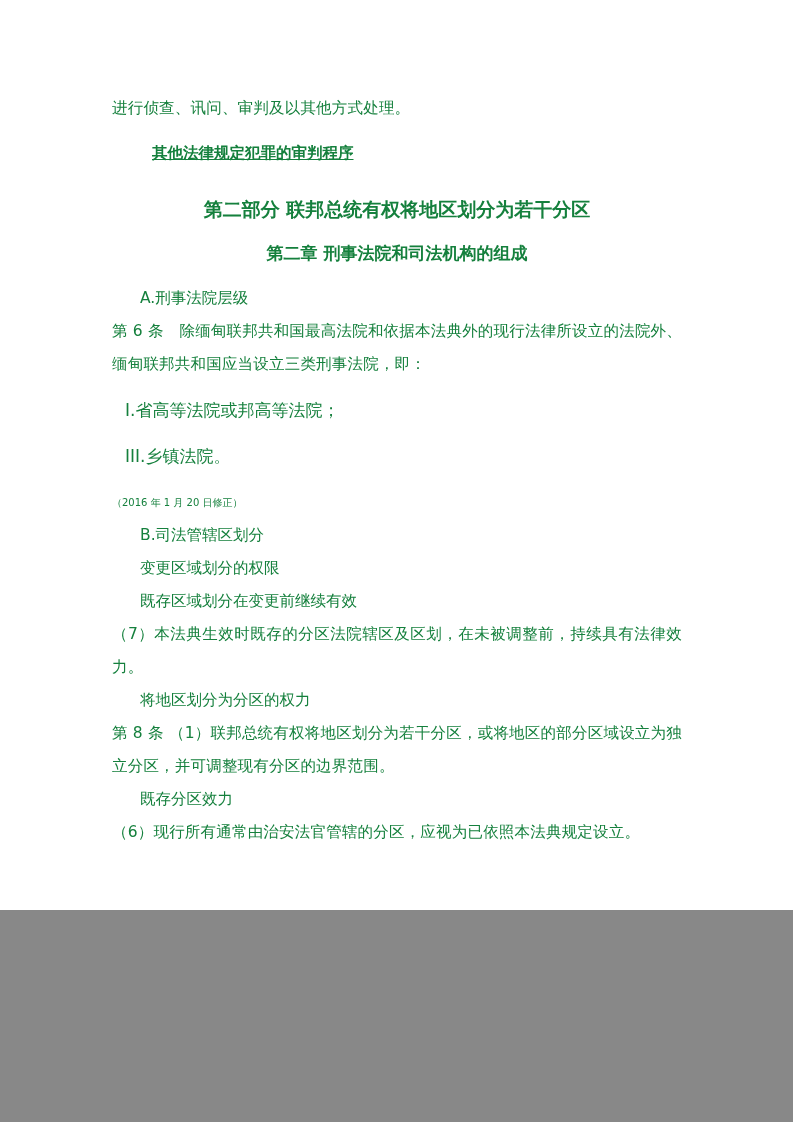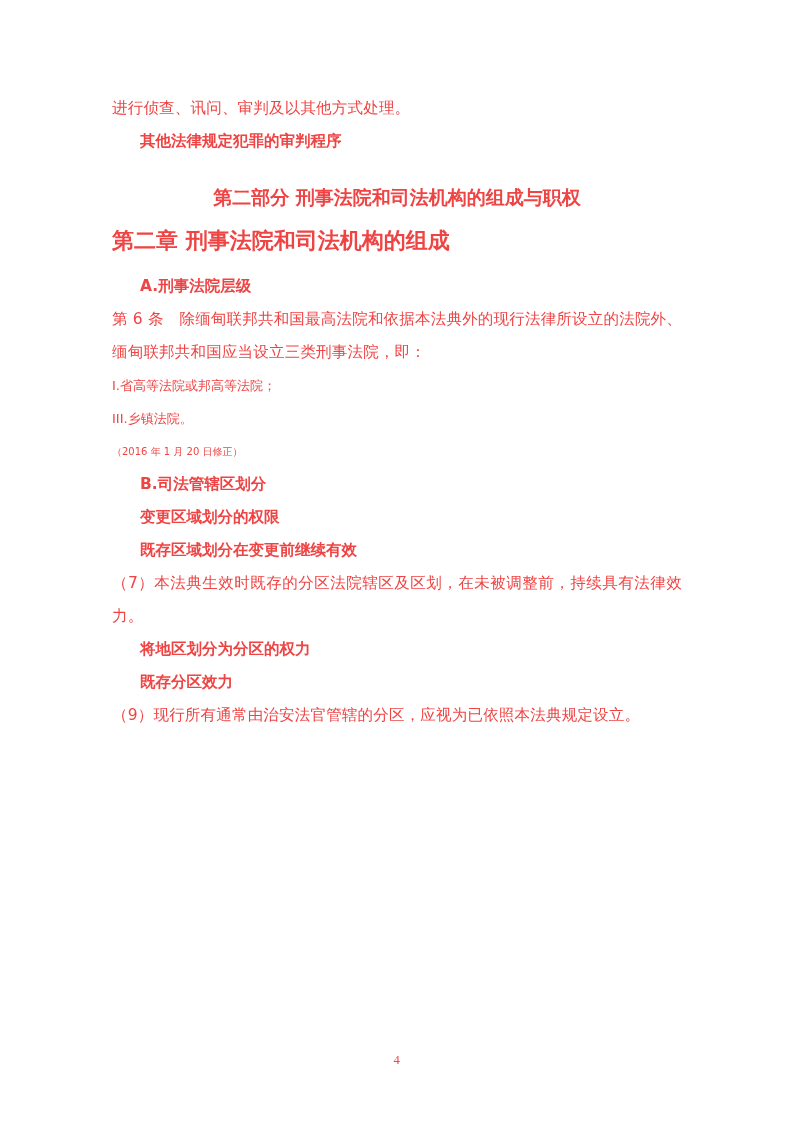--- a/index.html
+++ b/index.html
@@ -2,72 +2,74 @@
 <html><head>
 <meta charset="utf-8">
 <style>
   html, body {
     margin: 0;
     padding: 0;
     background: #888;
   }
   .page {
     width: 793px;
-    height: 1122px;
+    height: 910px;
     background: #ffffff;
     margin: 0 auto;
     position: relative;
     box-sizing: border-box;
     font-family: "DejaVu Sans", "Liberation Sans", sans-serif;
-    color: #ef4444;
+    color: #15803d;
     overflow: hidden;
   }
   .content {
     position: absolute;
     left: 112px;
     top: 92px;
     width: 570px;
   }
   .para {
     font-size: 15.5px;
     line-height: 33px;
     text-align: justify;
     margin: 0;
     letter-spacing: 0.2px;
   }
   .bold-head {
     font-weight: bold;
     padding-left: 28px;
     font-size: 15.5px;
     line-height: 33px;
-    margin: 0;
+    margin: 12px;
+    text-decoration: underline;
   }
   .part-title {
     text-align: center;
     font-weight: bold;
     font-size: 19px;
     line-height: 34px;
     margin: 22px 0 10px 0;
   }
   .chapter-title {
-    font-size: 22px;
+    text-align: center;
+    font-size: 17px;
     line-height: 34px;
     margin: 4px 0 12px 0;
   }
   .sec-label {
-    font-weight: bold;
+    font-weight: normal;
     padding-left: 28px;
     font-size: 15.5px;
     line-height: 33px;
     margin: 0;
   }
   .roman {
-    font-size: 13px;
+    font-size: 17px;
     line-height: 33px;
-    margin: 0;
+    margin: 13px;
   }
   .note {
     font-size: 10px;
     line-height: 33px;
     margin: 0;
   }
   .pagenum {
     position: absolute;
     left: 0;
     right: 0;
@@ -81,21 +83,21 @@
 <body>
 
 <div class="page">
   <div class="content">
 
     <p class="para">进行侦查、讯问、审判及以其他方式处理。</p>
 
     <p class="bold-head">其他法律规定犯罪的审判程序</p>
 
 
-    <h1 class="part-title">第二部分 刑事法院和司法机构的组成与职权</h1>
+    <h1 class="part-title">第二部分 联邦总统有权将地区划分为若干分区</h1>
 
     <h2 class="chapter-title">第二章 刑事法院和司法机构的组成</h2>
 
     <p class="sec-label">A.刑事法院层级</p>
 
     <p class="para">第 6 条　除缅甸联邦共和国最高法院和依据本法典外的现行法律所设立的法院外、缅甸联邦共和国应当设立三类刑事法院，即：</p>
 
     <p class="roman">I.省高等法院或邦高等法院；</p>
     <p class="roman">III.乡镇法院。</p>
 
@@ -103,20 +105,21 @@
 
     <p class="sec-label">B.司法管辖区划分</p>
 
 
     <p class="sec-label">变更区域划分的权限</p>
 
     <p class="sec-label">既存区域划分在变更前继续有效</p>
     <p class="para">（7）本法典生效时既存的分区法院辖区及区划，在未被调整前，持续具有法律效力。</p>
 
     <p class="sec-label">将地区划分为分区的权力</p>
+    <p class="para">第 8 条 （1）联邦总统有权将地区划分为若干分区，或将地区的部分区域设立为独立分区，并可调整现有分区的边界范围。</p>
 
     <p class="sec-label">既存分区效力</p>
-    <p class="para">（9）现行所有通常由治安法官管辖的分区，应视为已依照本法典规定设立。</p>
+    <p class="para">（6）现行所有通常由治安法官管辖的分区，应视为已依照本法典规定设立。</p>
 
   </div>
 
   <div class="pagenum">4</div>
 </div>
 
 </body></html>

